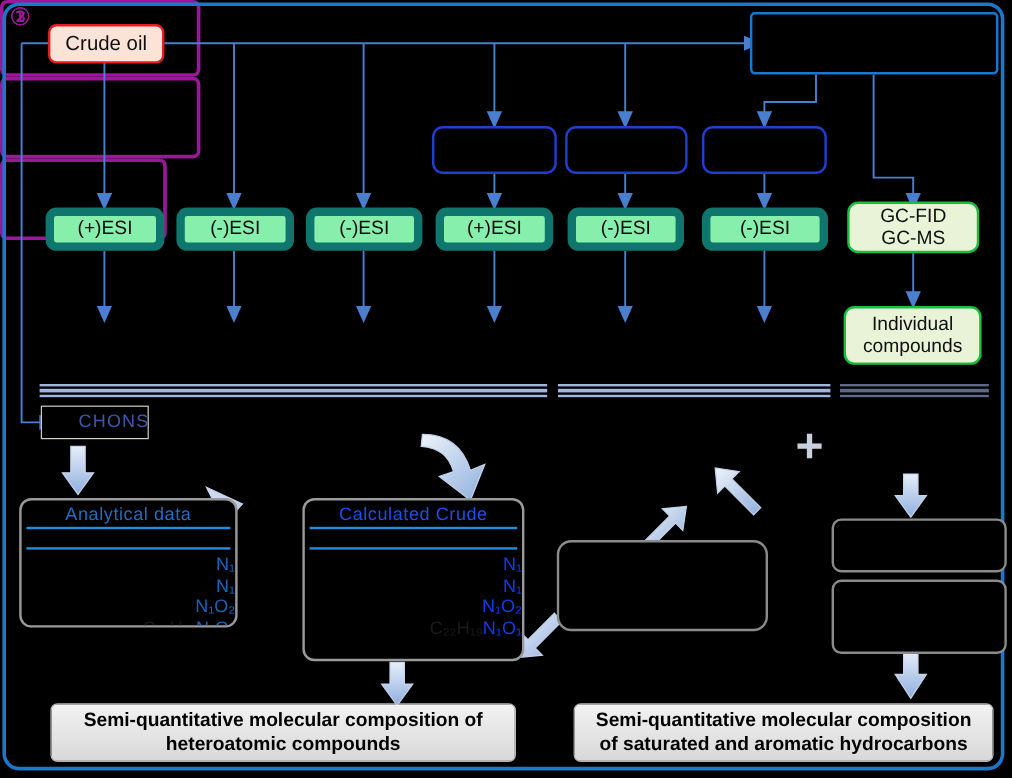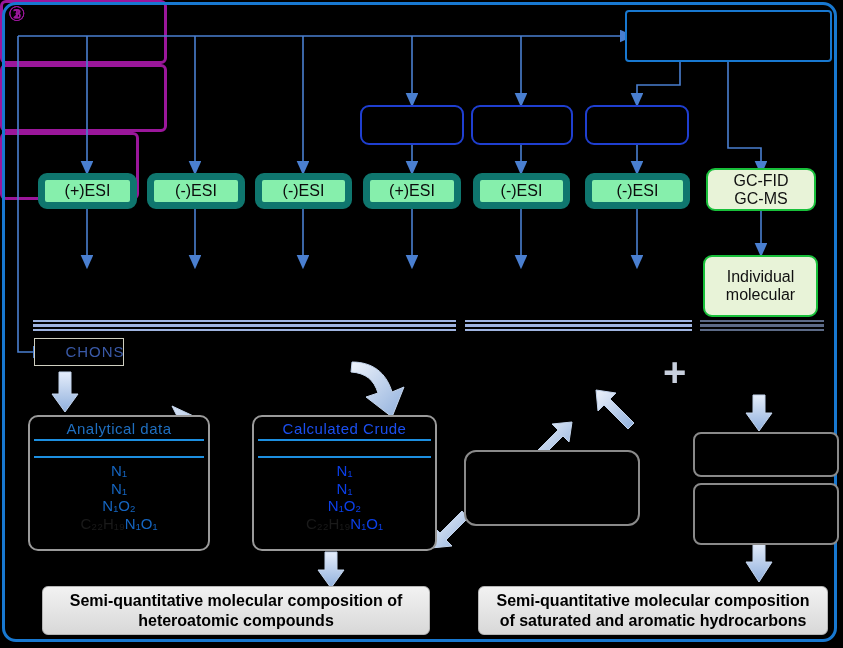--- a/index.html
+++ b/index.html
@@ -130,21 +130,21 @@
     letter-spacing: .5px;
   }
   .dc-rule {
     height: 2px;
     background: #1d8fe0;
     margin: 2px 4px 0 4px;
   }
   .dc-gap { height: 13px; }
   .dc-rows {
     padding-top: 4px;
-    text-align: center;
+    text-align: right;
     font-size: 15px;
     line-height: 1.18;
   }
   .dc-rows .row { white-space: nowrap; }
   .dim { color: #1a1a1a; }
 
   
   .card-analytical .dc-title { color: #1f6fc0; }
   .card-analytical .dc-rows  { color: #1565c0; }
   
@@ -287,20 +287,23 @@
 
     <g>
       <path d="M765,395 l0,18 l7,0 l-13,18 l-13,-18 l7,0 l0,-18 z" fill="url(#tg)" stroke="#c3d4ec" stroke-width="1"></path>
     </g>
 
     <g>
       <path d="M765,542 l0,20 l7,0 l-13,20 l-13,-20 l7,0 l0,-20 z" fill="url(#tg)" stroke="#c3d4ec" stroke-width="1"></path>
     </g>
   </svg>
 
+  <div class="box crude-box" style="left:40px; top:20px; width:97px; height:33px;">
+    <span>Crude oil</span>
+  </div>
 
   <div class="box empty-blue-wide" style="left:625px; top:10px; width:207px; height:52px;">
     <span></span>
   </div>
 
   <div class="box empty-blue" style="left:360px; top:105px; width:104px; height:40px;">
     <span></span>
   </div>
   <div class="box empty-blue" style="left:471px; top:105px; width:102px; height:40px;">
     <span></span>
@@ -326,23 +329,23 @@
   </div>
   <div class="box esi-box" style="left:585px; top:173px; width:105px; height:36px;">
     <span>(-)ESI</span>
   </div>
 
   <div class="box green-box" style="left:706px; top:168px; width:110px; height:43px; flex-direction:column;">
     <span>GC-FID</span>
     <span>GC-MS</span>
   </div>
 
-  <div class="box green-box" style="left:703px; top:255px; width:115px; height:62px; flex-direction:column;">
+  <div class="box green-box" style="left:703px; top:255px; width:115px; height:49px; flex-direction:column;">
     <span>Individual</span>
-    <span>molecular</span>
+    <span>compounds</span>
   </div>
 
   <div class="sep" style="left:33px; top:320px; width:423px;">
     <i class="l1"></i>
       <i class="l2"></i>
       <i class="l3"></i>
       <i class="l4"></i>
       <i class="l5"></i>
   </div>
   <div class="sep" style="left:465px; top:320px; width:227px;">
@@ -373,21 +376,21 @@
   </div>
 
   <div class="plus-sign" style="left:663px; top:352px;">
     <span>+</span>
   </div>
 
   <div class="magenta-box" style="left:700px; top:337px; width:133px; height:62px;">
     <span class="circ-num">②</span>
   </div>
 
-  <div class="data-card card-analytical" style="left:28px; top:415px; width:182px; height:136px;">
+  <div class="data-card card-analytical" style="left:16px; top:415px; width:182px; height:108px;">
     <div class="dc-title">Analytical data</div>
     <div class="dc-rule"></div>
     <div class="dc-gap"></div>
     <div class="dc-rule"></div>
     <div class="dc-rows">
       <div class="row"><span>N₁</span></div>
       <div class="row"><span>N₁</span></div>
       <div class="row"><span>N₁O₂</span></div>
       <div class="row"><span class="dim">C₂₂H₁₉</span><span>N₁O₁</span></div>
     </div>

